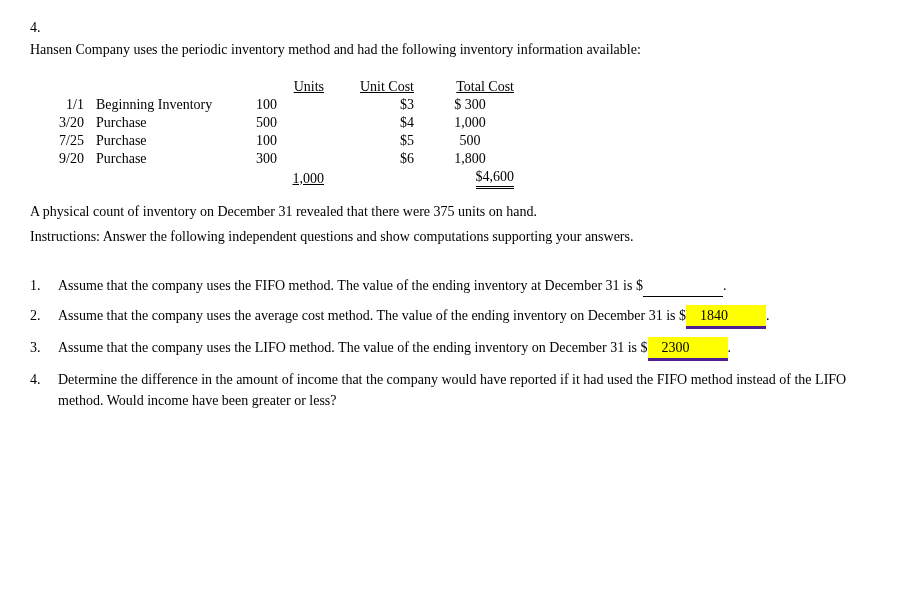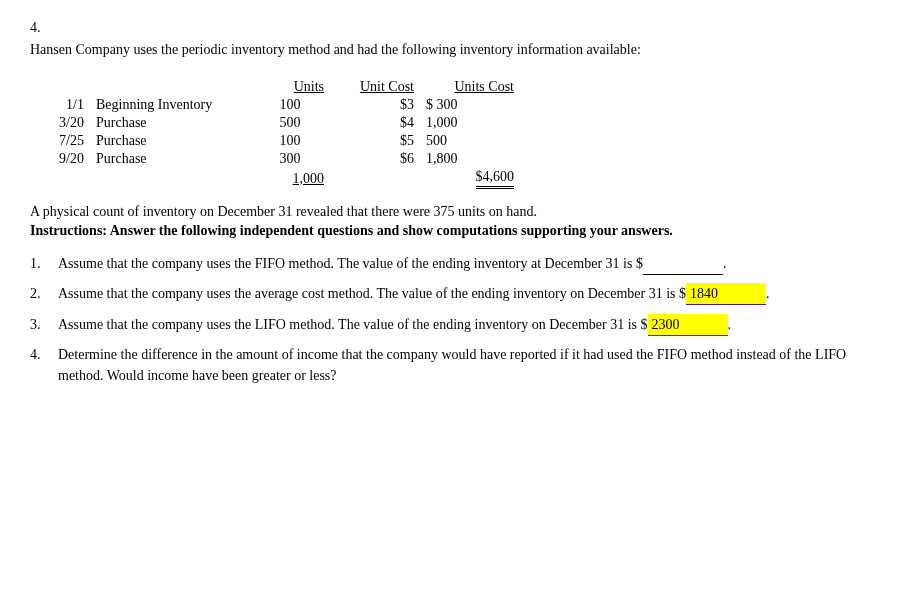--- a/index.html
+++ b/index.html
@@ -27,31 +27,31 @@
     .inventory-table table {
       border-collapse: collapse;
     }
     .inventory-table table td {
       padding: 1px 6px;
       font-size: 14px;
       white-space: nowrap;
     }
     .col-date { width: 50px; text-align: right; }
     .col-desc { width: 160px; }
-    .col-units { width: 80px; text-align: center; }
+    .col-units { width: 80px; text-align: left; }
     .col-unit-cost { width: 90px; text-align: right; }
-    .col-total-cost { width: 100px; text-align: left; }
+    .col-total-cost { width: 100px; text-align: center; }
     .col-header { text-align: right; font-weight: normal; text-decoration: underline; }
     .physical-count {
-      margin-bottom: 0;
+      margin-bottom: 6px;
       line-height: 1.4;
     }
     .instructions {
-      margin-bottom: 12px;
-      font-weight: bold;
+      margin-bottom: 28px;
+      font-weight: normal;
       line-height: 1.4;
     }
     .questions {
       line-height: 1.6;
     }
     .question-item {
       margin-bottom: 8px;
       display: flex;
       align-items: baseline;
     }
@@ -64,43 +64,43 @@
       line-height: 1.5;
     }
     .blank-line {
       display: inline-block;
       border-bottom: 1px solid #000;
       min-width: 80px;
     }
     .blank-with-value {
       display: inline-block;
       background-color: #ffff00;
-      border-bottom: 1px solid #4c1d95;
+      border-bottom: 3px solid #4c1d95;
       min-width: 80px;
-      padding: 0 4px;
+      padding: 0 14px;
     }
   </style>
 </head>
 <body>
 
 <div>
 
   <div class="problem-number">4.</div>
 
   <div class="intro-text">Hansen Company uses the periodic inventory method and had the following inventory information available:</div>
 
   <div class="inventory-table">
     <table>
       <thead>
         <tr>
           <td class="col-date"></td>
           <td class="col-desc"></td>
           <td class="col-units col-header">Units</td>
           <td class="col-unit-cost col-header">Unit Cost</td>
-          <td class="col-total-cost col-header">Units Cost</td>
+          <td class="col-total-cost col-header">Total Cost</td>
         </tr>
       </thead>
       <tbody id="table-body">
       <tr>
             <td class="col-date">1/1</td>
             <td class="col-desc">Beginning Inventory</td>
             <td class="col-units">100</td>
             <td class="col-unit-cost">$3</td>
             <td class="col-total-cost">$ 300</td>
           </tr>

